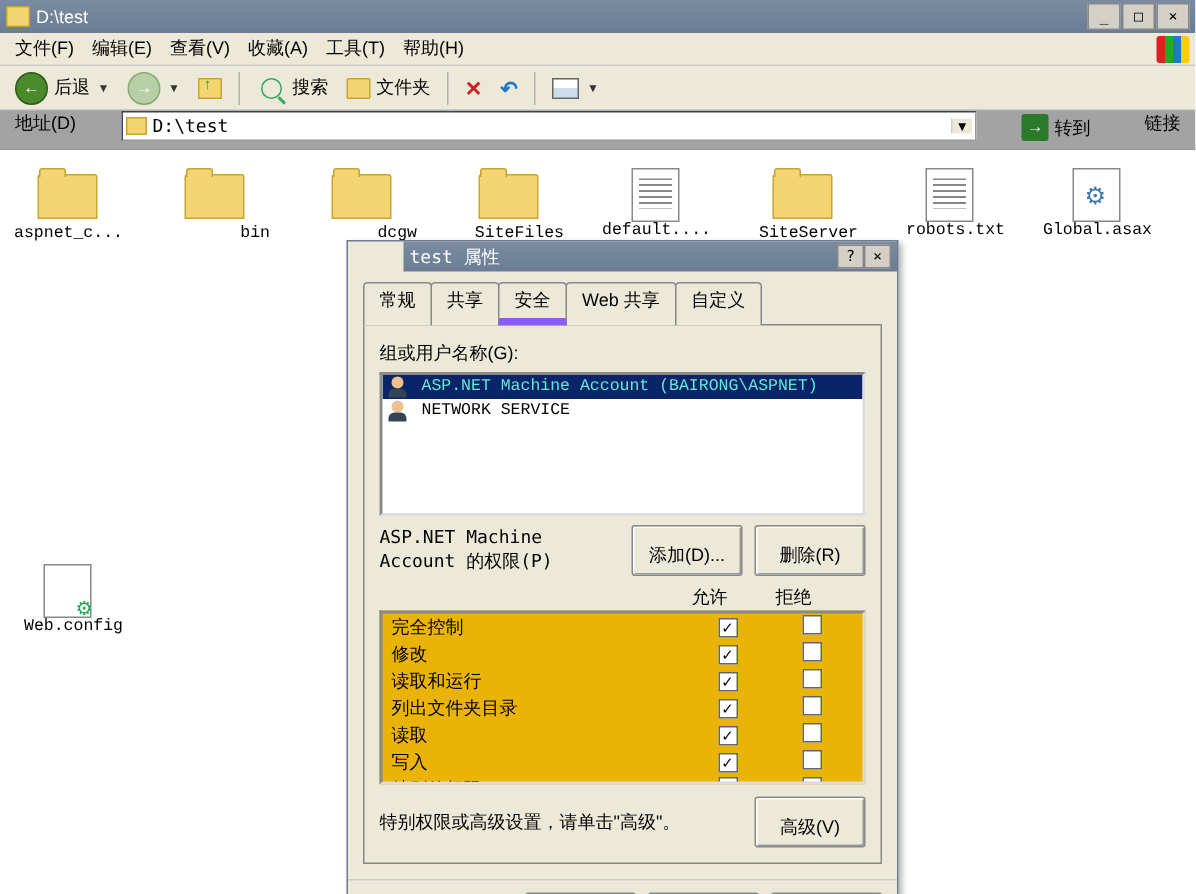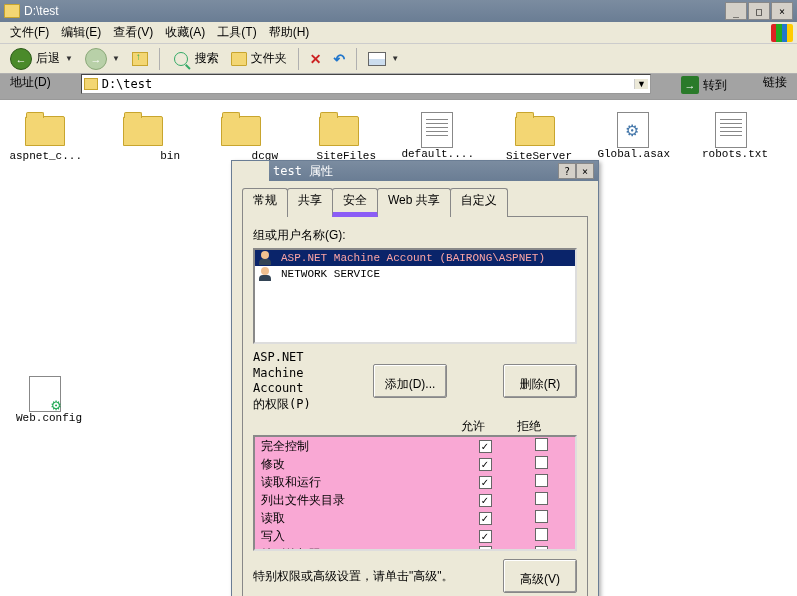--- a/index.html
+++ b/index.html
@@ -63,35 +63,35 @@
 
 .tabs { display: flex; border-bottom: 1px solid #888; }
 .tab { padding: 3px 10px; border: 1px solid #888; border-bottom: none; background: #ece9d8; margin-right: -1px; position: relative; top: 1px; border-radius:3px 3px 0 0;}
 .tab.active { background: #ece9d8; border-bottom: 5px solid #8b5cf6; z-index: 1; }
 
 .panel { border: 1px solid #888; border-top: none; padding: 10px; }
 
 .grouplabel { margin-bottom: 4px; }
 .listbox { background: #fff; border: 2px inset #ddd; height: 96px; overflow: auto; }
 .listrow { display: flex; align-items: center; gap: 6px; padding: 1px 4px; }
-.listrow.sel { background: #0a246a; color: #fca5a5; }
+.listrow.sel { background: #0a246a; color: #5eead4; }
 .usericon { width: 16px; height: 14px; position:relative;}
 .usericon::before{content:"";position:absolute;width:8px;height:8px;background:#f0c090;border-radius:50%;left:2px;top:0;}
 .usericon::after{content:"";position:absolute;width:12px;height:6px;background:#345;border-radius:4px 4px 0 0;left:0;bottom:0;}
 .listrow .txtlbl{font-family:"Courier New",monospace;font-size:11px;}
 
 .rowbtns { display: flex; justify-content: flex-end; gap: 8px; margin: 6px 0; align-items: center; }
 .permlabel { flex: 1; font-family:"SimSun",monospace; line-height:1.3;}
-.btn { min-width: 74px; height: 34px; background: #ece9d8; border: 1px solid #888; border-radius:2px; box-shadow: inset 1px 1px #fff, inset -1px -1px #999; padding: 11px 8px; font-family:inherit;margin-left:48px;}
+.btn { min-width: 74px; height: 34px; background: #ece9d8; border: 1px solid #888; border-radius:2px; box-shadow: inset 1px 1px #fff, inset -1px -1px #999; padding: 11px 8px; font-family:inherit;}
 
 .permheader { display: flex; padding: 0 4px; }
 .permheader .spacer { flex: 1; }
 .permheader .col { width: 56px; text-align: left; }
 
-.permbox { background: #f9a8d4; border: 2px inset #ddd; height: 116px; overflow: hidden; }
+.permbox { background: #eab308; border: 2px inset #ddd; height: 116px; overflow: hidden; }
 .permrow { display: flex; align-items: center; padding: 1px 6px; height:18px;}
 .permrow .name { flex: 1; }
 .permrow .col { width: 56px; text-align: center; }
 .cb { width: 13px; height: 13px; border: 1px solid #666; background: #fff; display: inline-flex; align-items: center; justify-content: center; font-size: 10px; color: #000; }
 
 .speclabel { display:flex; align-items:center; margin: 8px 0 0; }
 .speclabel .t{flex:1;}
 
 .dlgbtns { display: flex; justify-content: flex-end; gap: 8px; padding: 8px 10px; border-top: 1px solid #ccc; background:#ece9d8;}
 </style>
@@ -189,26 +189,26 @@
     </div>
     <div class="fileitem">
       <div class="txt lines"></div>
       <div class="label">default....</div>
     </div>
     <div class="fileitem">
       <div class="folder"></div>
       <div class="label">SiteServer</div>
     </div>
     <div class="fileitem">
+      <div class="txt lines"></div>
+      <div class="label">robots.txt</div>
+    </div>
+    <div class="fileitem">
       <div class="asax"></div>
       <div class="label">Global.asax</div>
-    </div>
-    <div class="fileitem">
-      <div class="txt lines"></div>
-      <div class="label">robots.txt</div>
     </div>
     <div class="fileitem">
       <div class="cfg"></div>
       <div class="label">Web.config</div>
     </div>
   </div>
 
 <div class="dialog">
   <div class="dlg-title">
     <span class="t">test 属性</span>

